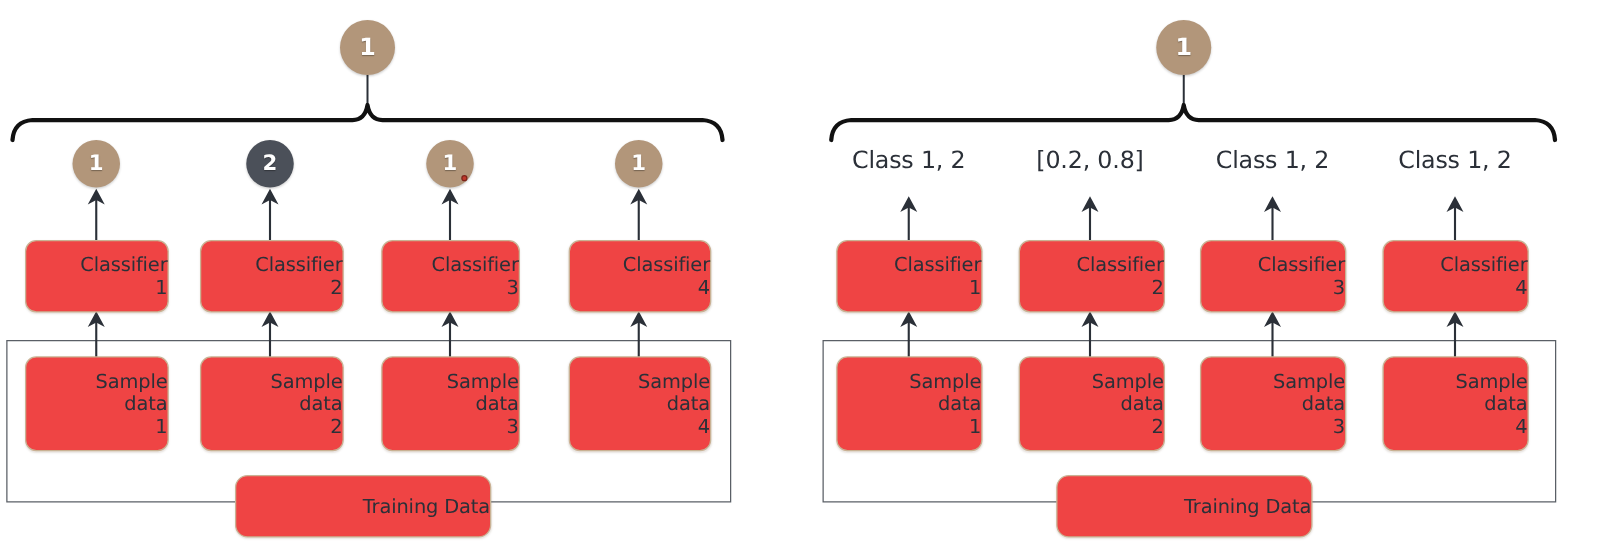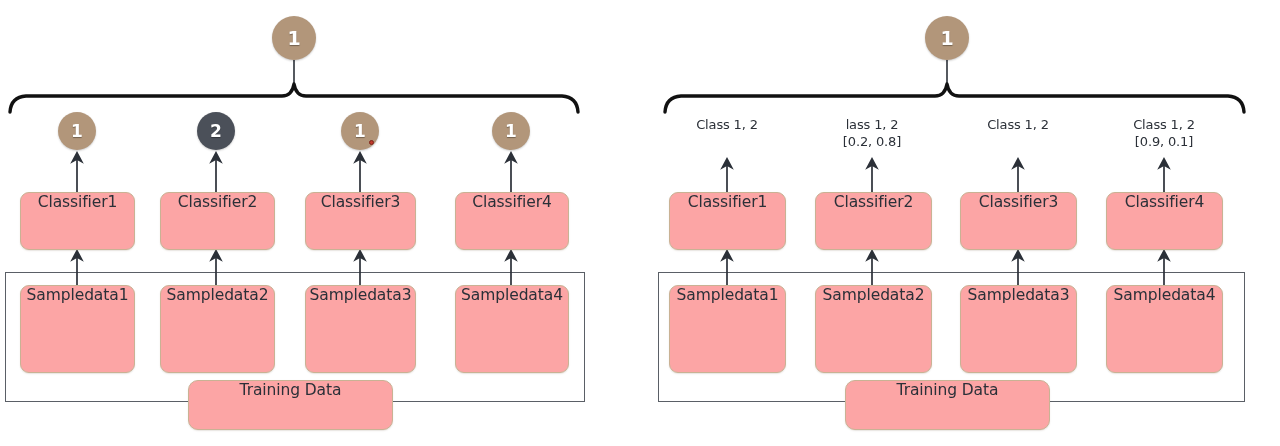--- a/index.html
+++ b/index.html
@@ -23,41 +23,41 @@
     position: absolute;
     top: 0;
     height: 446px;
   }
   #panel-left  { left: 0px;   width: 640px; }
   #panel-right { left: 640px; width: 640px; }
 
   
   .node-box {
     position: absolute;
-    background: #fca5a5;
+    background: #ef4444;
     border: 1.4px solid #c9b294;
     border-radius: 9px;
     box-sizing: border-box;
     display: flex;
-    flex-direction: row;
-    align-items: flex-start;
+    flex-direction: column;
+    align-items: flex-end;
     justify-content: center;
     color: #2b3038;
     font-size: 15.5px;
     line-height: 1.18;
     font-weight: 400;
     letter-spacing: -0.1px;
     text-align: center;
     box-shadow: 0 1px 1.5px rgba(120,100,75,0.18);
     z-index: 6;
   }
   .node-box .ln { display: block; white-space: nowrap; }
 
   .classifier-box { height: 58px; }
-  .sample-box     { height: 88px; }
+  .sample-box     { height: 76px; }
 
   .training-box {
     position: absolute;
     height: 50px;
     border-radius: 10px;
     font-size: 15.5px;
     z-index: 8;
   }
 
   
@@ -101,21 +101,21 @@
 
   
   .arrow-svg { position: absolute; overflow: visible; z-index: 4; }
   .brace-svg { position: absolute; overflow: visible; z-index: 5; }
 
   
   .prob-label {
     position: absolute;
     text-align: center;
     color: #2b3038;
-    font-size: 13px;
+    font-size: 19px;
     line-height: 1.33;
     letter-spacing: -0.15px;
     white-space: nowrap;
     z-index: 6;
   }
   .prob-label .ln { display: block; }
 </style>
 </head>
 <body>
 
@@ -229,29 +229,27 @@
     </svg>
 
     <svg class="brace-svg" style="left:0px; top:78px; width:640px; height:40px;" viewBox="0 0 640 40">
       <path d="M 25 34 Q 26 19 41 18 L 295 18 Q 305 18 307 6 Q 309 18 319 18 L 588 18 Q 603 19 604 34" fill="none" stroke="#111111" stroke-width="3.4" stroke-linecap="round" stroke-linejoin="round"></path>
     </svg>
 
     <div class="prob-label" style="left:19px; top:116px; width:136px;">
       <span class="ln">Class 1, 2</span>
     </div>
     <div class="prob-label" style="left:164px; top:116px; width:136px;">
-      <span class="ln">lass 1, 2</span>
       <span class="ln">[0.2, 0.8]</span>
     </div>
     <div class="prob-label" style="left:310px; top:116px; width:136px;">
       <span class="ln">Class 1, 2</span>
     </div>
     <div class="prob-label" style="left:456px; top:116px; width:136px;">
       <span class="ln">Class 1, 2</span>
-      <span class="ln">[0.9, 0.1]</span>
     </div>
 
     <svg class="arrow-svg" style="left:0px; top:158px; width:640px; height:38px;">
       <defs>
         <marker id="ah-r1" markerWidth="9" markerHeight="9" refX="5" refY="4.5" orient="auto">
           <path d="M0.5,0.5 L8,4.5 L0.5,8.5 L2.6,4.5 Z" fill="#2b3038"></path>
         </marker>
       </defs>
       <line x1="87" y1="36" x2="87" y2="4" stroke="#2b3038" stroke-width="1.7" marker-end="url(#ah-r1)"></line>
       <line x1="232" y1="36" x2="232" y2="4" stroke="#2b3038" stroke-width="1.7" marker-end="url(#ah-r1)"></line>

